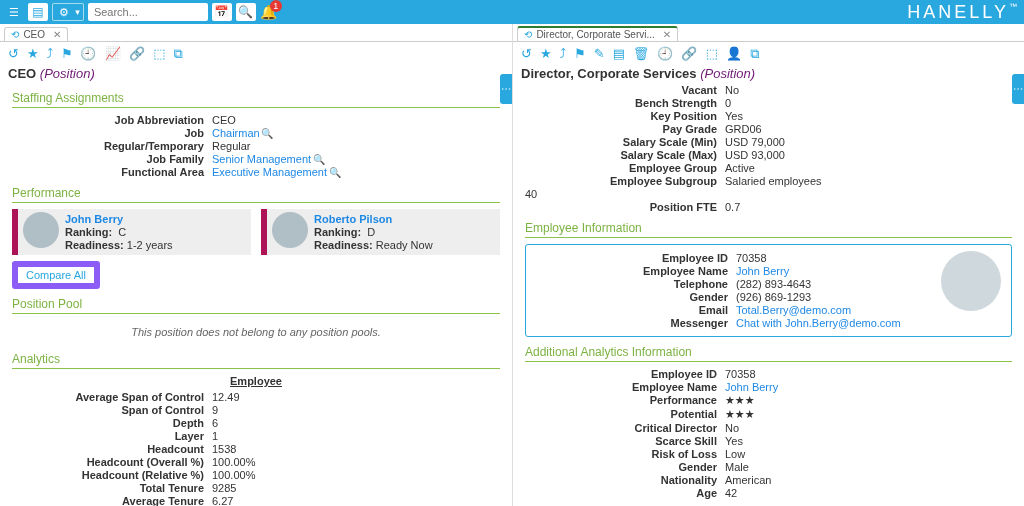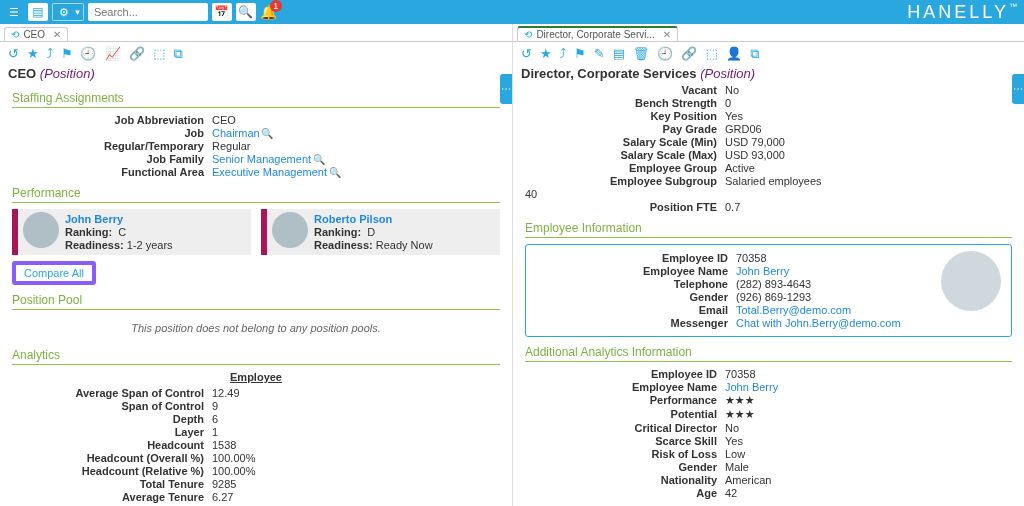--- a/index.html
+++ b/index.html
@@ -49,21 +49,21 @@
   .magnify{ color:#1e88e5; font-size:10px; margin-left:2px;}
 
   
   .succ-row{ display:flex; gap:10px;}
   .succ{ display:flex; gap:6px; background:#eee; padding:3px; flex:1; position:relative;}
   .succ:before{content:""; width:6px; background:#ad1457; position:absolute; left:0; top:0; bottom:0;}
   .succ .av{ width:36px;height:36px;border-radius:50%; background:#b0bec5; margin-left:8px; flex:none;}
   .succ .meta .nm{color:#1e88e5; font-weight:bold;}
   .succ .meta div{margin:1px 0;}
   .succ .rk{font-weight:bold;}
-  .btn-outline{ border:4px solid #8b5cf6; color:#29a7df; background:#fff; padding:2px 8px; border-radius:3px; cursor:pointer; margin-top:6px; font-size:11px;}
+  .btn-outline{ border:6px solid #8b5cf6; color:#29a7df; background:#fff; padding:2px 8px; border-radius:3px; cursor:pointer; margin-top:6px; font-size:11px;}
 
   .pool-empty{ text-align:center; color:#666; font-style:italic; padding:6px 0;}
   .emp-header{ text-align:center; text-decoration:underline; font-weight:bold; margin:4px 0;}
 
   
   .emp-card{ border:1px solid #29a7df; border-radius:3px; padding:6px 10px; display:flex; }
   .emp-card .kvs{flex:1;}
   .emp-card .photo{ width:60px;height:60px;border-radius:50%; background:#cfd8dc; flex:none; margin-left:auto;}
 
   

